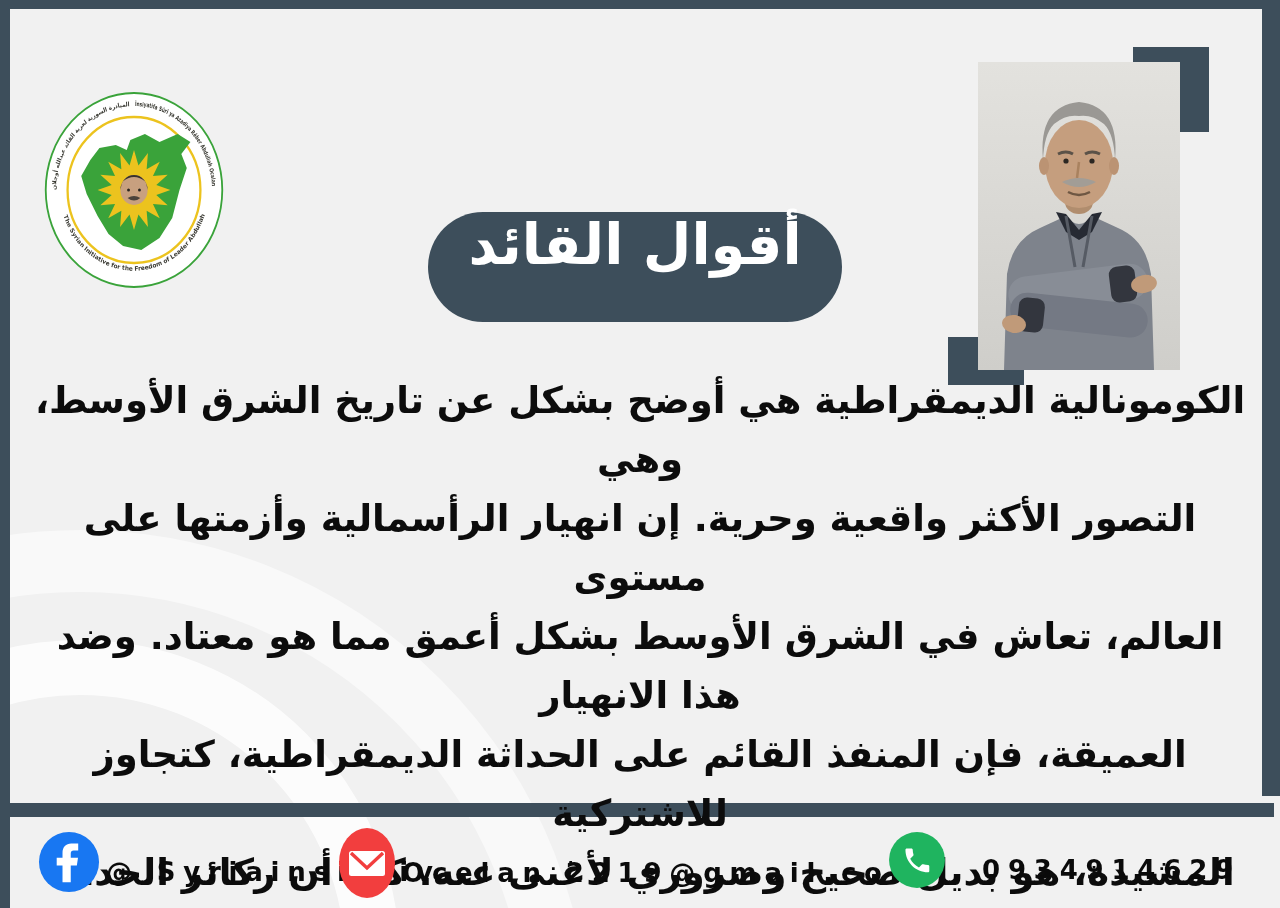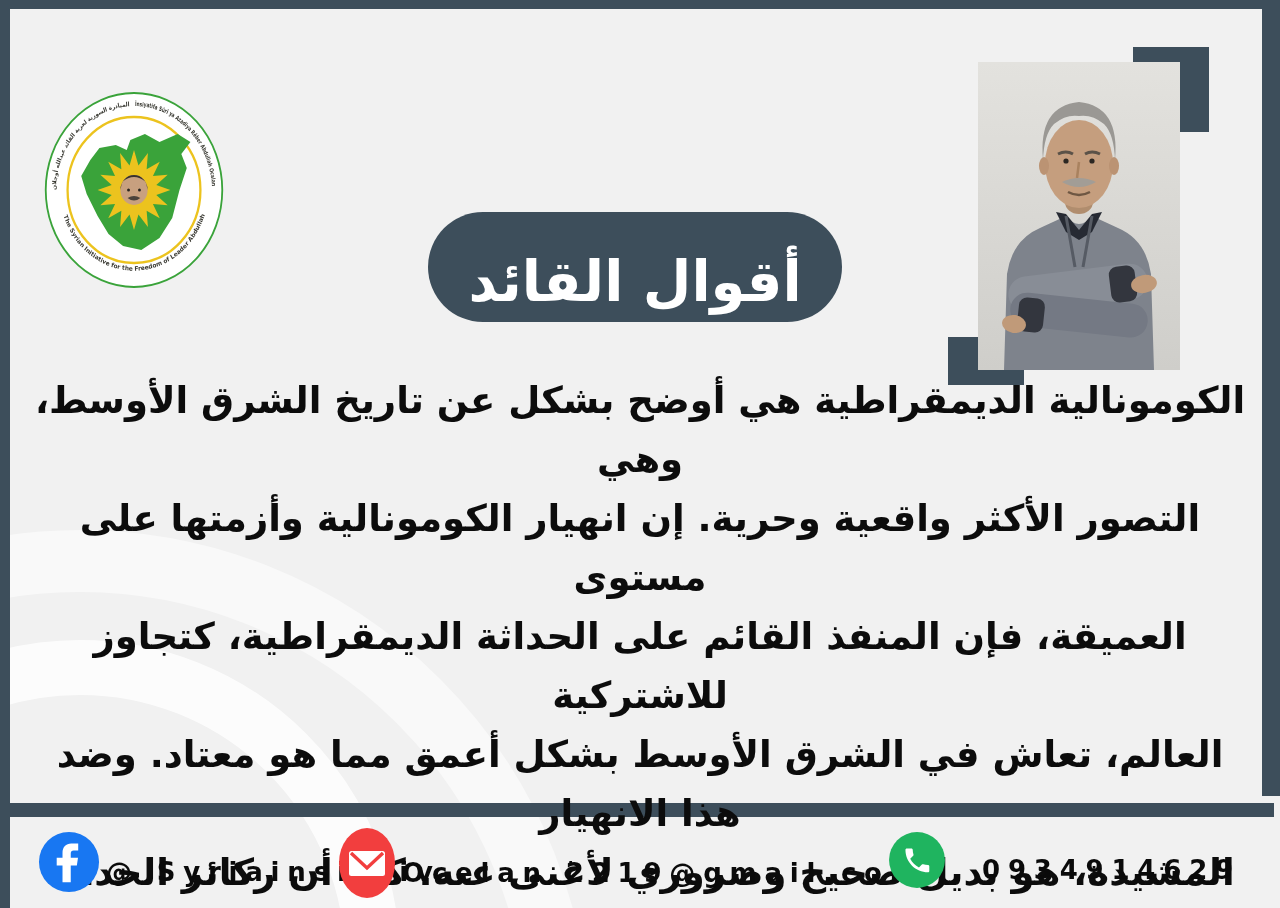--- a/index.html
+++ b/index.html
@@ -16,21 +16,21 @@
   
   .ring{position:absolute;border-radius:50%;z-index:1;}
   .ring1{left:-240px;top:640px;width:640px;height:640px;border:55px solid rgba(255,255,255,.8);}
   .ring2{left:-430px;top:530px;width:1020px;height:1020px;border:62px solid rgba(255,255,255,.55);}
   
   .logo{position:absolute;left:43px;top:90px;width:182px;height:200px;z-index:4;}
   .logo svg{width:100%;height:100%;}
   
   .title-banner{
     position:absolute;left:428px;top:212px;width:414px;height:110px;z-index:4;
-    background:#3d4e5b;border-radius:58px;display:flex;align-items:flex-end;justify-content:center;
+    background:#3d4e5b;border-radius:58px;display:flex;align-items:flex-start;justify-content:center;
   }
   .title-banner span{
     color:#ffffff;font-size:56px;font-weight:bold;direction:rtl;
     font-family:"DejaVu Sans",sans-serif;letter-spacing:1px;padding-bottom:8px;
   }
   
   .deco-sq{position:absolute;background:#3d4e5b;z-index:4;}
   .sq-tr{left:1133px;top:47px;width:76px;height:85px;}
   .sq-bl{left:948px;top:337px;width:76px;height:48px;}
   .photo{position:absolute;left:978px;top:62px;width:202px;height:308px;z-index:5;}
@@ -142,23 +142,23 @@
       <circle cx="114" cy="99" r="2.6" fill="#2c2722"></circle>
       <path d="M101,100 L99,116" stroke="#a9825f" stroke-width="2.5" fill="none"></path>
 
       <path d="M84,120 Q101,112 118,120 Q101,130 84,120 Z" fill="#a29d96"></path>
       <path d="M90,130 Q101,136 112,130" stroke="#6e5743" stroke-width="2.5" fill="none"></path>
     </svg>
   </div>
 
   <div class="quote">
     <div>الكومونالية الديمقراطية هي أوضح بشكل عن تاريخ الشرق الأوسط، وهي</div>
-    <div>التصور الأكثر واقعية وحرية. إن انهيار الكومونالية وأزمتها على مستوى</div>
+    <div>التصور الأكثر واقعية وحرية. إن انهيار الرأسمالية وأزمتها على مستوى</div>
+    <div>العالم، تعاش في الشرق الأوسط بشكل أعمق مما هو معتاد. وضد هذا الانهيار</div>
     <div>العميقة، فإن المنفذ القائم على الحداثة الديمقراطية، كتجاوز للاشتركية</div>
-    <div>العالم، تعاش في الشرق الأوسط بشكل أعمق مما هو معتاد. وضد هذا الانهيار</div>
     <div>المشيدة، هو بديل صحيح وضروري لأغنى عنه. كما أن ركائز الحداثة</div>
     <div>الديمقراطية توفر الإمكانيات العملية للحل، سواء في تجاوز الاشتراكية</div>
 
   </div>
 
   <div class="footer">
 
     <div class="contact c-fb">
       <span class="icon">
         <svg width="62" height="62" viewBox="0 0 64 64">

